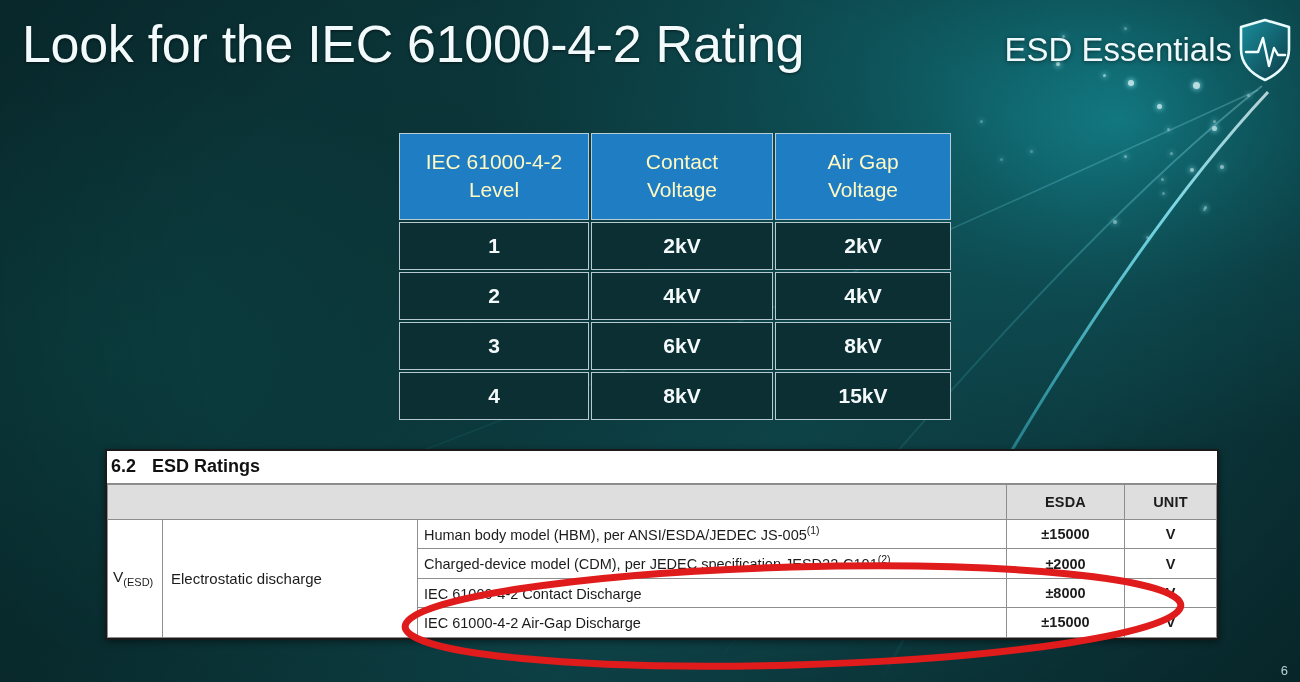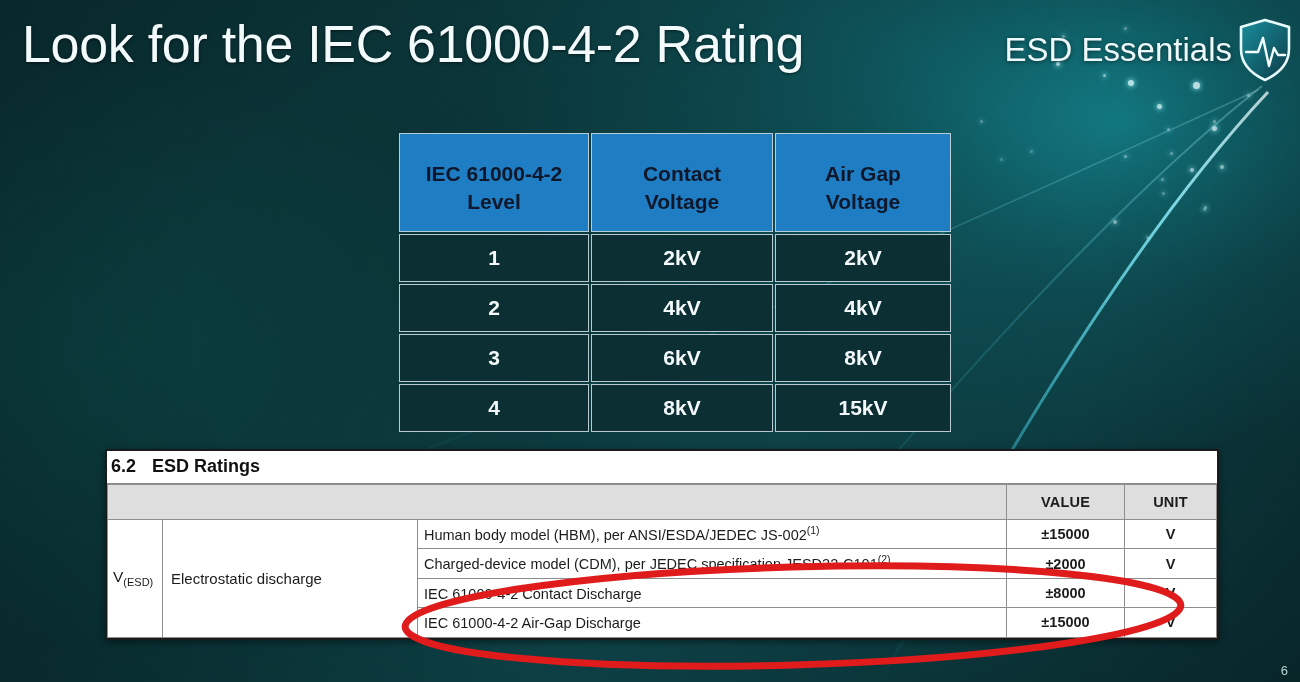--- a/index.html
+++ b/index.html
@@ -76,25 +76,25 @@
     position: absolute;
     left: 397px;
     top: 131px;
     width: 518px;
     border-collapse: separate;
     border-spacing: 2px;
     table-layout: fixed;
   }
   .level-table th {
     background: #1f7dc4;
-    color: #0f172a;
+    color: #fef9c3;
     font-size: 21px;
-    font-weight: bold;
+    font-weight: normal;
     line-height: 1.32;
-    padding: 26px 4px 16px;
+    padding: 14px 4px 16px;
     vertical-align: middle;
     text-align: center;
     border: 1px solid #b8cdd6;
   }
   .level-table td {
     background: #0c2f33;
     color: #f4fafb;
     font-size: 21px;
     font-weight: bold;
     text-align: center;
@@ -322,29 +322,29 @@
       <colgroup>
         <col class="col-sym">
           <col class="col-param">
           <col class="col-desc">
           <col class="col-val">
           <col class="col-unit">
       </colgroup>
       <thead>
         <tr>
           <th class="ds-blank-head" colspan="3"></th>
-          <th>VALUE</th>
+          <th>ESDA</th>
           <th>UNIT</th>
         </tr>
       </thead>
       <tbody>
         <tr>
           <td class="sym" rowspan="4"><span>V</span><sub>(ESD)</sub></td>
           <td class="param" rowspan="4">Electrostatic discharge</td>
-          <td class="desc"><span>Human body model (HBM), per ANSI/ESDA/JEDEC JS-002</span><sup>(1)</sup></td>
+          <td class="desc"><span>Human body model (HBM), per ANSI/ESDA/JEDEC JS-005</span><sup>(1)</sup></td>
           <td class="val">±15000</td>
           <td class="unit">V</td>
         </tr>
         <tr>
           <td class="desc"><span>Charged-device model (CDM), per JEDEC specification JESD22-C101</span><sup>(2)</sup></td>
           <td class="val">±2000</td>
           <td class="unit">V</td>
         </tr>
         <tr>
           <td class="desc"><span>IEC 61000-4-2 Contact Discharge</span><sup></sup></td>

